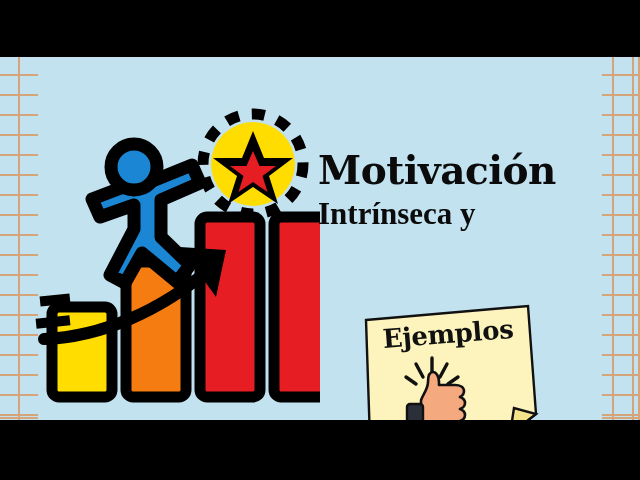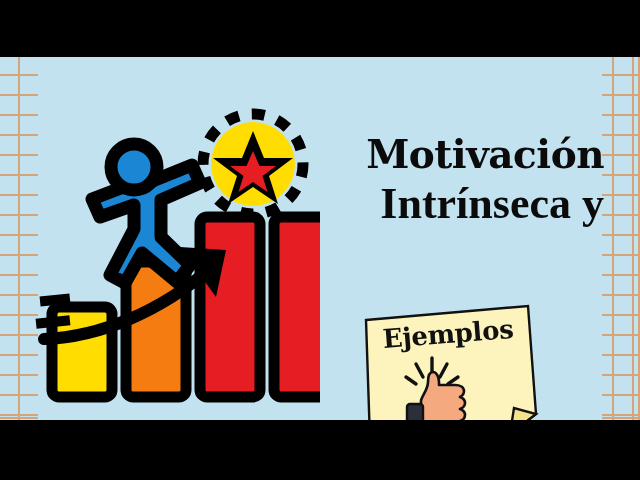--- a/index.html
+++ b/index.html
@@ -49,38 +49,38 @@
   .grid-mask-l, .grid-mask-r {
     position: absolute; top: 0; height: 363px; width: 8px;
     background: #c3e2f0; z-index: 2;
   }
   .grid-mask-l { left: 38px; }
   .grid-mask-r { right: 38px; }
 
   
   .titleblock {
     position: absolute;
-    left: 318px; top: 78px;
+    left: 318px; top: 94px;
     width: 286px;
     z-index: 20;
-    text-align: right;
+    text-align: left;
     color: #0b0b0b;
   }
   .t-main {
     font-family: "DejaVu Serif", serif;
     font-weight: bold;
     font-size: 39px;
     line-height: 1.02;
     letter-spacing: -0.5px;
     white-space: nowrap;
   }
   .t-sub {
     font-family: "Liberation Serif", serif;
     font-weight: bold;
-    font-size: 44px;
+    font-size: 31px;
     line-height: 1.0;
     margin-top: 7px;
     letter-spacing: 0px;
   }
   .t-sub span { display: block; white-space: nowrap; }
 
   
   .hero {
     position: absolute;
     left: 30px; top: 30px;

